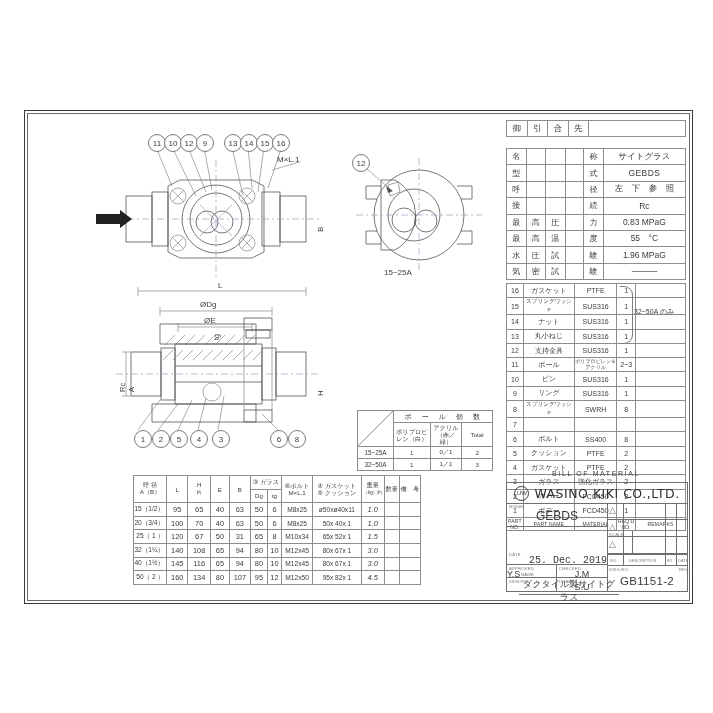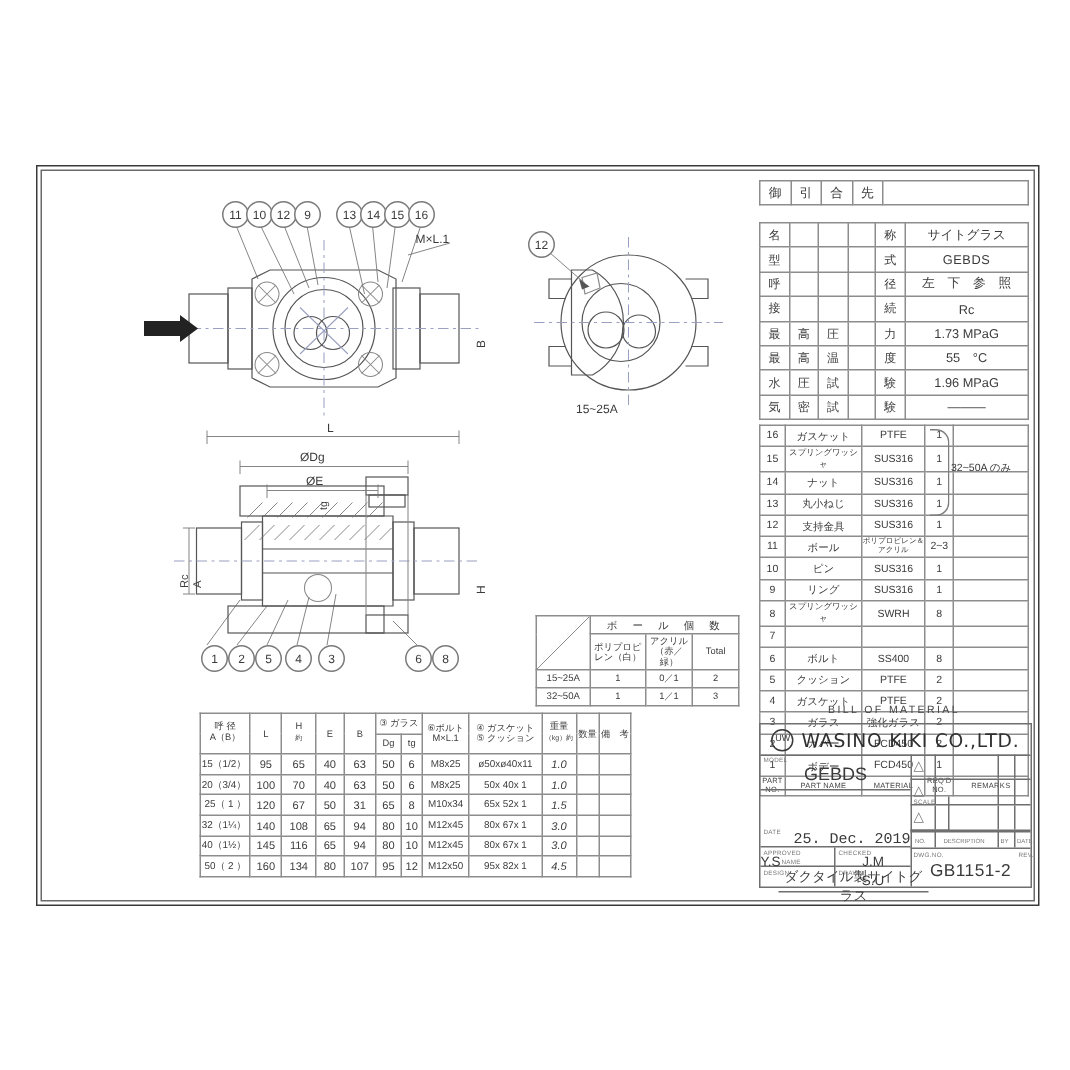--- a/index.html
+++ b/index.html
@@ -136,21 +136,21 @@
           <td class="lab"></td>
           <td class="lab">続</td>
           <td class="val">Rc</td>
         </tr>
         <tr>
           <td class="lab">最</td>
           <td class="lab">高</td>
           <td class="lab">圧</td>
           <td class="lab"></td>
           <td class="lab">力</td>
-          <td class="val">1.73 MPaG</td>
+          <td class="val">0.83 MPaG</td>
         </tr>
         <tr>
           <td class="lab">最</td>
           <td class="lab">高</td>
           <td class="lab">温</td>
           <td class="lab"></td>
           <td class="lab">度</td>
           <td class="val">55　°C</td>
         </tr>
         <tr>

